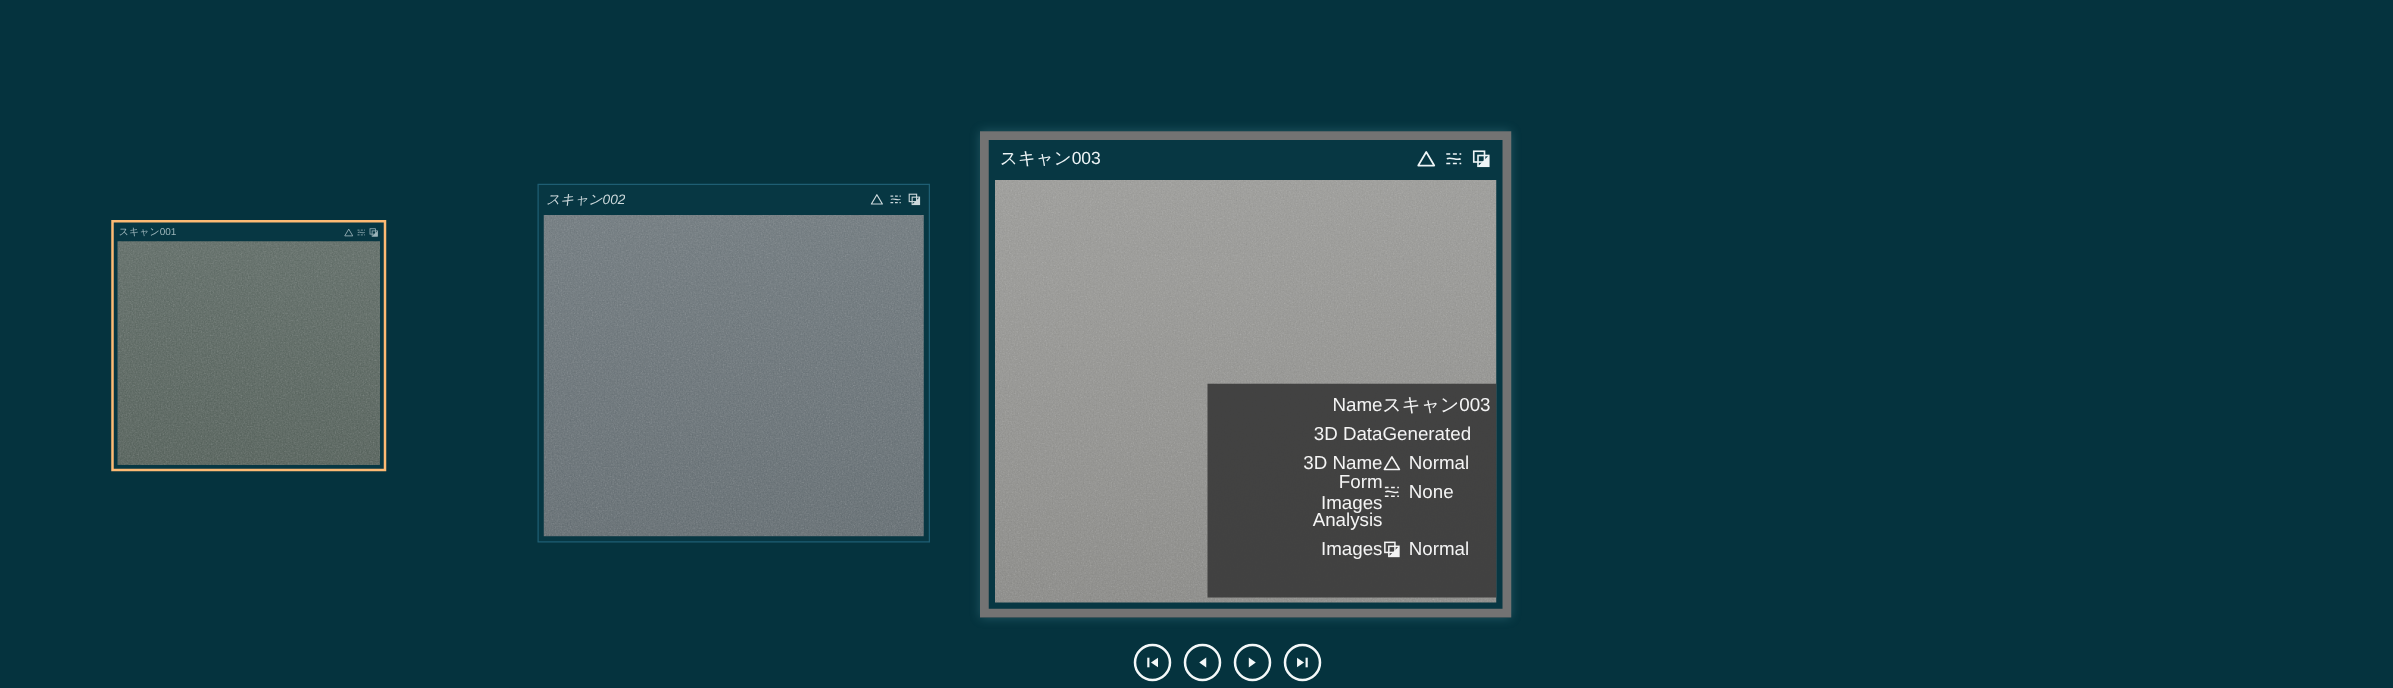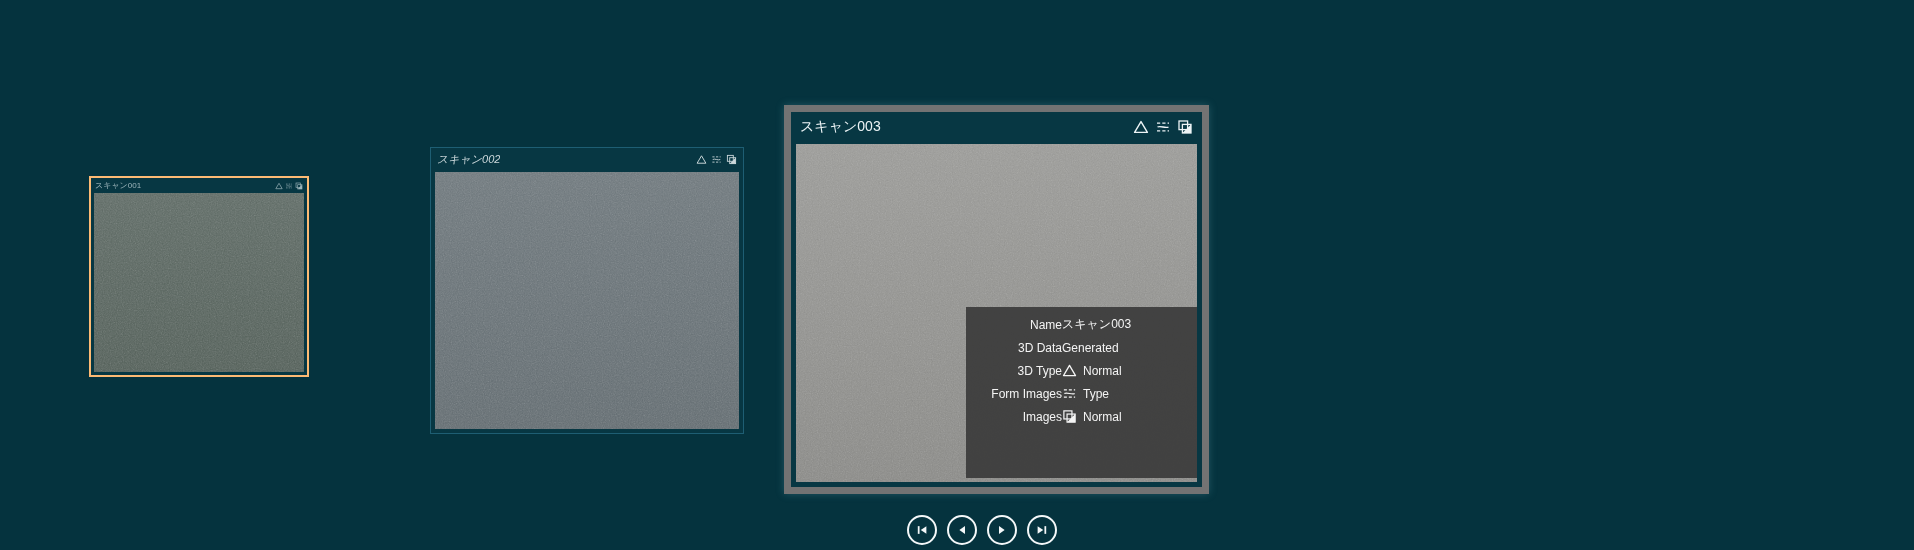--- a/index.html
+++ b/index.html
@@ -31,21 +31,21 @@
 
   .card3{left:784px;top:105px;width:411px;height:375px;border:7px solid #737373;
          box-shadow:0 0 8px rgba(120,190,210,0.25);text-align:right;}
   .card3 .titlebar{height:30px;padding:0 9px;font-size:14px;color:#edf4f6;}
   .card3 .title-icons{gap:6px;}
   .card3 .title-icons svg{width:16px;height:16px;}
   .card3 .thumb{left:5px;right:5px;top:32px;bottom:5px;background:linear-gradient(180deg,#9d9d9a,#8b8b88);}
 
   .info-panel{position:absolute;right:5px;bottom:9px;width:231px;height:171px;
               background:rgba(59,59,59,0.93);padding:6px 0 0 10px;box-sizing:border-box;}
-  .info-row{display:flex;align-items:center;height:23px;font-size:12px;color:#f4f4f4;}
+  .info-row{display:flex;align-items:center;height:23px;font-size:15px;color:#f4f4f4;margin-left:44px;}
   .info-label{width:86px;flex:0 0 86px;}
   .info-value{display:flex;align-items:center;gap:6px;white-space:nowrap;}
   .row-ic{width:15px;height:15px;flex:0 0 15px;}
 
   .nav{position:absolute;left:907px;top:515px;display:flex;gap:10px;}
   .nav-btn{width:30px;height:30px;border-radius:50%;border:2px solid #f4f8f9;background:transparent;
            color:#f4f8f9;display:flex;align-items:center;justify-content:center;padding:0;cursor:pointer;box-sizing:border-box;}
   .nav-btn svg{width:14px;height:14px;display:block;}
 </style>
 </head>
@@ -142,38 +142,42 @@
     <div class="info-panel">
       <div class="info-row">
         <span class="info-label">Name</span>
         <span class="info-value">スキャン003</span>
       </div>
       <div class="info-row">
         <span class="info-label">3D Data</span>
         <span class="info-value">Generated</span>
       </div>
       <div class="info-row">
-        <span class="info-label">3D Type</span>
+        <span class="info-label">3D Name</span>
         <span class="info-value">
           <svg class="row-ic" viewBox="0 0 16 16" fill="none" color="#f4f4f4">
               <path d="M8 2.6 L14.4 13.4 H1.6 Z" stroke="currentColor" stroke-width="1.4" stroke-linejoin="round"></path>
             </svg>
           <span>Normal</span>
         </span>
       </div>
       <div class="info-row">
         <span class="info-label">Form Images</span>
         <span class="info-value">
           <svg class="row-ic" viewBox="0 0 16 16" fill="none" stroke="#f4f4f4" stroke-width="1.3">
               <path d="M2 4.2 H14" stroke-dasharray="3.2 2.1"></path>
               <path d="M2 11.8 H14" stroke-dasharray="3.2 2.1"></path>
               <path d="M2.5 8 C5.5 6.2 10.5 9.8 13.5 8"></path>
             </svg>
-          <span>Type</span>
+          <span>None</span>
         </span>
+      </div>
+      <div class="info-row">
+        <span class="info-label">Analysis</span>
+        <span class="info-value"></span>
       </div>
       <div class="info-row">
         <span class="info-label">Images</span>
         <span class="info-value">
           <svg class="row-ic" viewBox="0 0 16 16" color="#f4f4f4">
               <rect x="2" y="2" width="8.6" height="8.6" fill="none" stroke="currentColor" stroke-width="1.3"></rect>
               <rect x="5.4" y="5.4" width="8.6" height="8.6" fill="none" stroke="currentColor" stroke-width="1.3"></rect>
               <path d="M14 5.4 L5.4 14 H14 Z" fill="currentColor"></path>
             </svg>
           <span>Normal</span>

